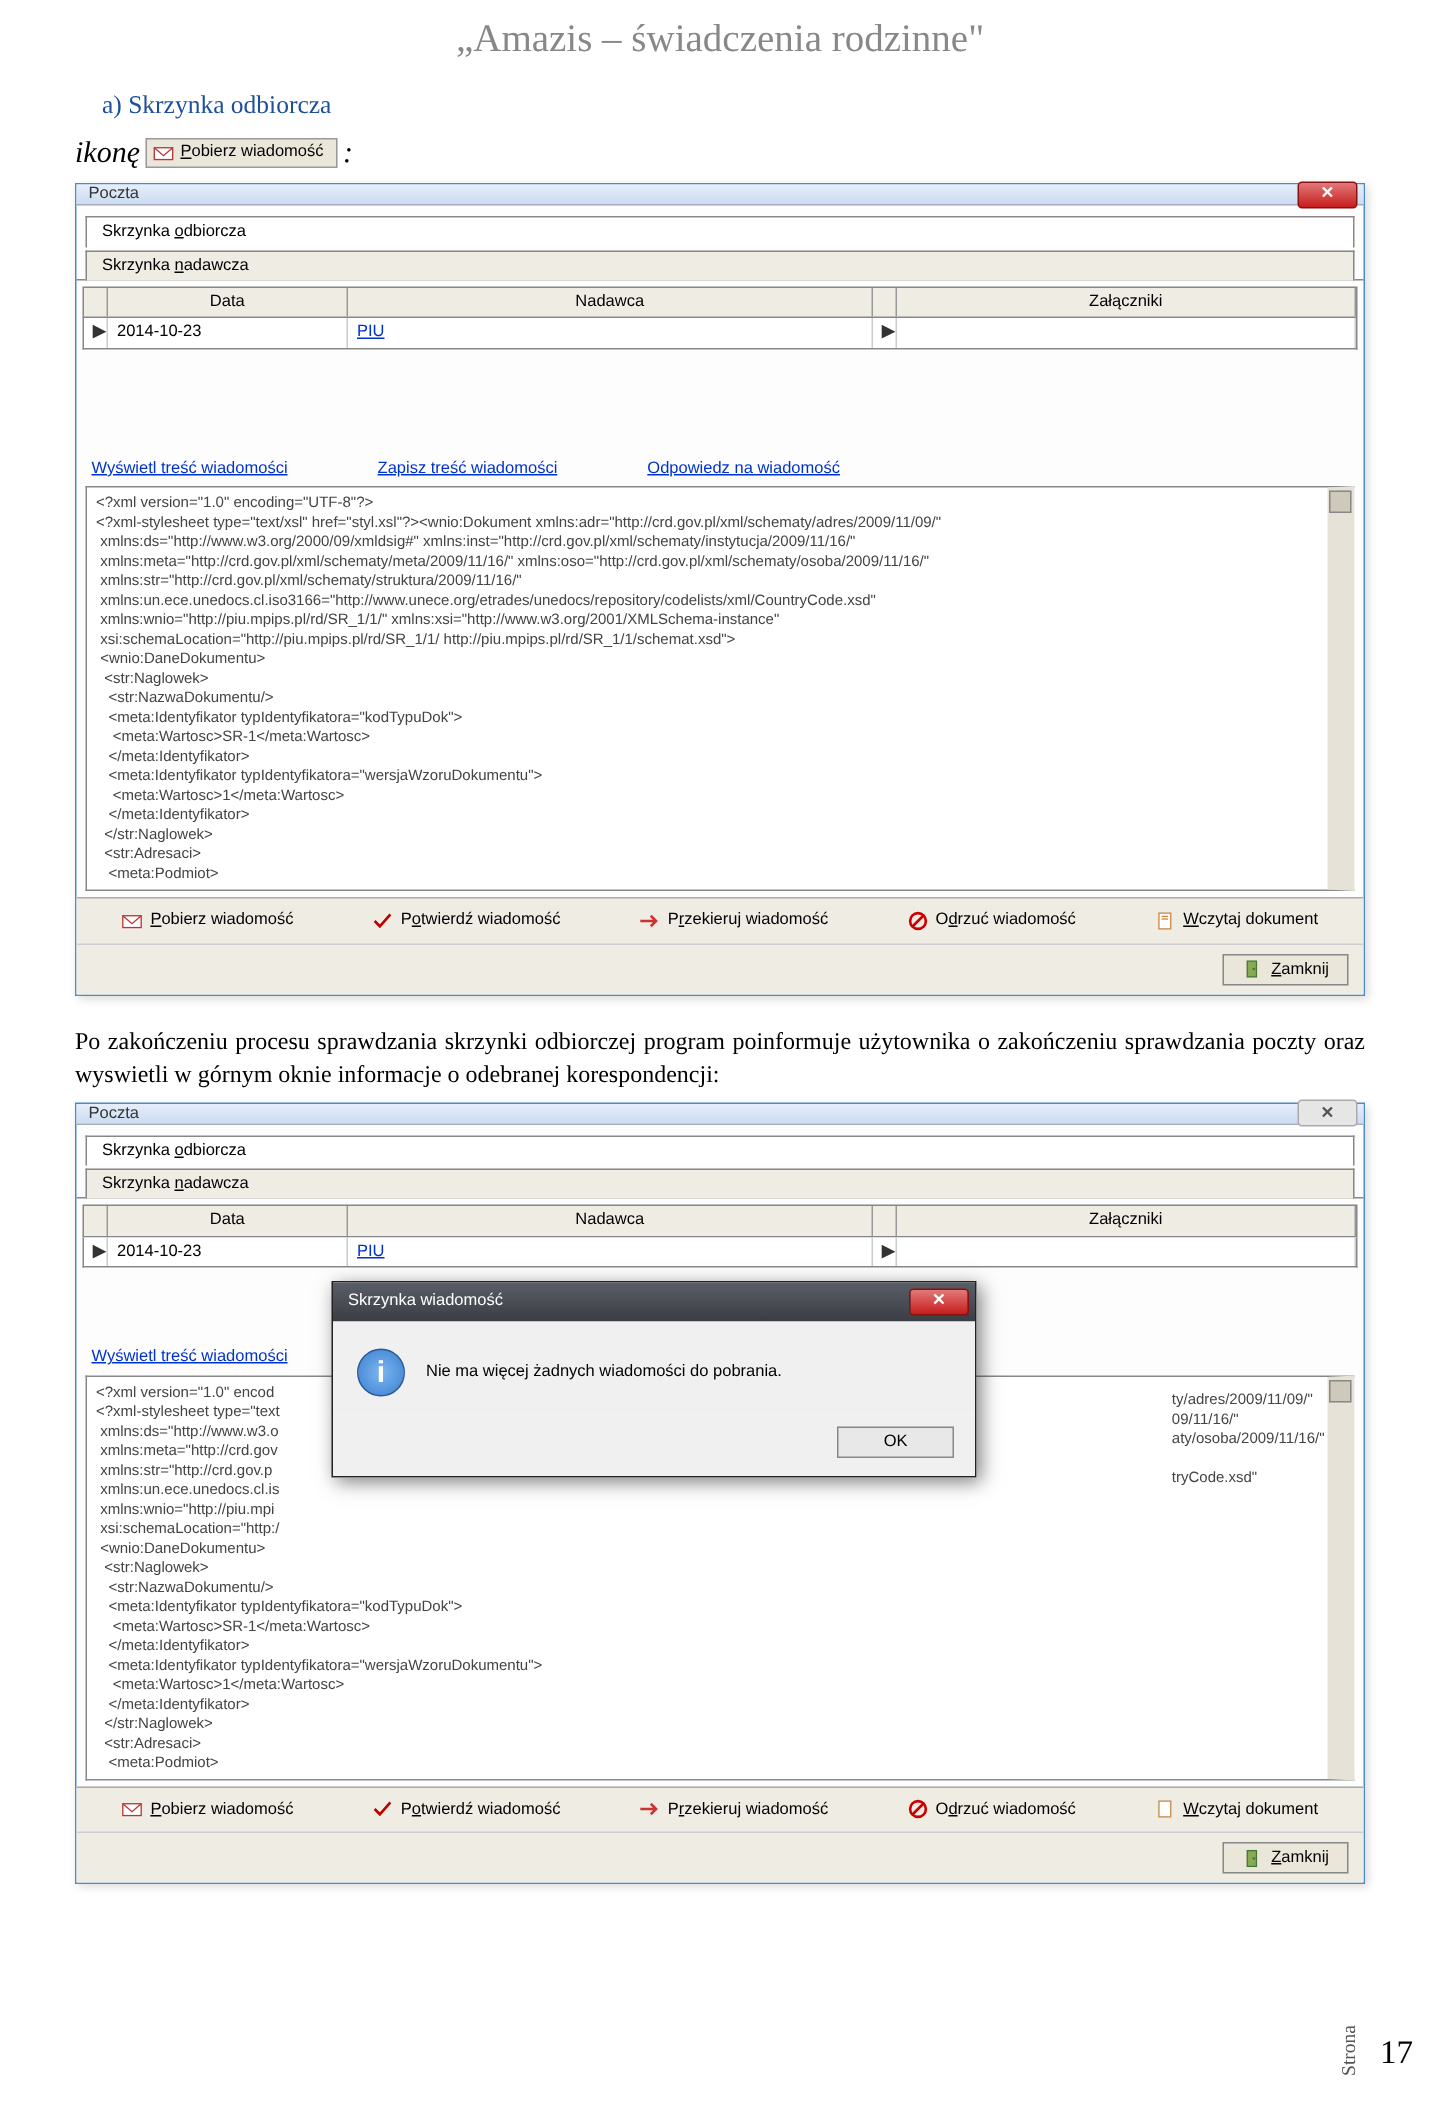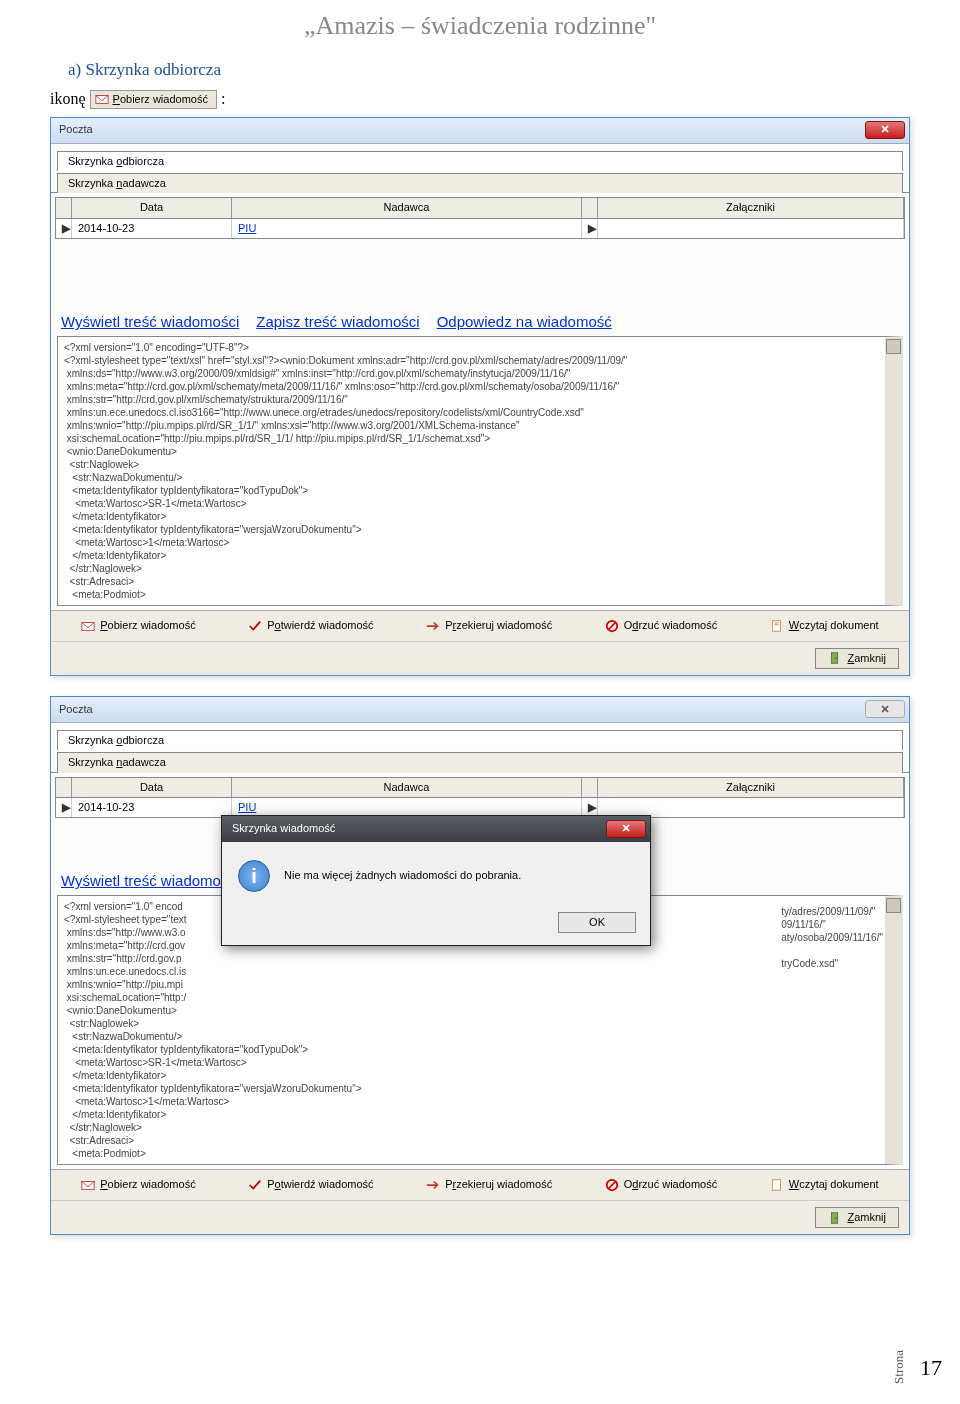--- a/index.html
+++ b/index.html
@@ -23,21 +23,21 @@
     color: #1d4f9a;
     font-size: 17px;
     font-weight: normal;
     margin: 0 0 6px 18px;
   }
   .body-text {
     text-align: justify;
     font-size: 16px;
     margin-bottom: 4px;
   }
-  .inline-text { font-size: 16px; }
+  .inline-text { font-size: 20px; font-style: italic; }
   .icon-line { display: flex; align-items: center; flex-wrap: wrap; gap: 4px; margin-bottom: 6px; }
   .pobierz-btn-inline {
     display: inline-flex;
     align-items: center;
     background: #eae6da;
     border: 1px solid #999;
     padding: 1px 8px 1px 4px;
     font-family: Tahoma, sans-serif;
     font-size: 11px;
     gap: 4px;
@@ -46,21 +46,21 @@
   .window {
     border: 1px solid #4b8acb;
     background: #fdfdfd;
     font-family: Tahoma, Arial, sans-serif;
     font-size: 11px;
     margin: 6px 0 20px 0;
     position: relative;
     box-shadow: 2px 2px 6px rgba(0,0,0,0.15);
   }
   .titlebar {
-    height: 26px;
+    height: 14px;
     background: linear-gradient(#e6eefb, #cbdcf1);
     display: flex;
     align-items: center;
     justify-content: space-between;
     padding: 0 4px 0 8px;
     border-bottom: 1px solid #aab;
     gap: 36px;
   }
   .title-text { color: #333; font-size: 11px; }
   .close-btn {
@@ -110,23 +110,23 @@
   }
   .grid-row > div {
     border-right: 1px solid #ccc;
     padding: 2px 6px;
     font-size: 11px;
   }
   .grid-row .marker { text-align: center; color: #333; font-weight: bold; }
   .grid-row .linkcell { color: #0033cc; text-decoration: underline; }
   .links-row {
     display: flex;
-    gap: 17px;
+    gap: 60px;
     padding: 8px 10px 4px;
-    font-size: 15px;
+    font-size: 11px;
   }
   .links-row a { color: #0033cc; text-decoration: underline; }
   .xml-box {
     margin: 0 6px 4px 6px;
     border: 1px solid #888;
     border-right: 18px solid #e6e2d8;
     background: #fff;
     padding: 4px 6px;
     font-family: Tahoma, sans-serif;
     font-size: 10px;
@@ -374,20 +374,21 @@
       <span class="zamknij-btn">
         <span class="ico"><svg viewBox="0 0 16 16">
               <rect x="4" y="2" width="7" height="12" fill="#8a5" stroke="#473"></rect>
               <circle cx="9" cy="8" r="1" fill="#473"></circle>
             </svg></span>
         <span><span class="underline-acc">Z</span>amknij</span>
       </span>
     </div>
   </div>
 
+  <p class="body-text">Po zakończeniu procesu sprawdzania skrzynki odbiorczej program poinformuje użytownika o zakończeniu sprawdzania poczty oraz wyswietli w górnym oknie informacje o odebranej korespondencji:</p>
 
   <div class="window" style="position:relative;">
     <div class="titlebar">
       <span class="title-text">Poczta</span>
       <span class="close-btn" style="background:#e6e6e6;border-color:#aaa;">
           <span class="close-x" style="color:#555">✕</span>
         </span>
     </div>
     <div class="tabs">
       <div class="tab active">Skrzynka <span class="underline-acc">o</span>dbiorcza</div>

